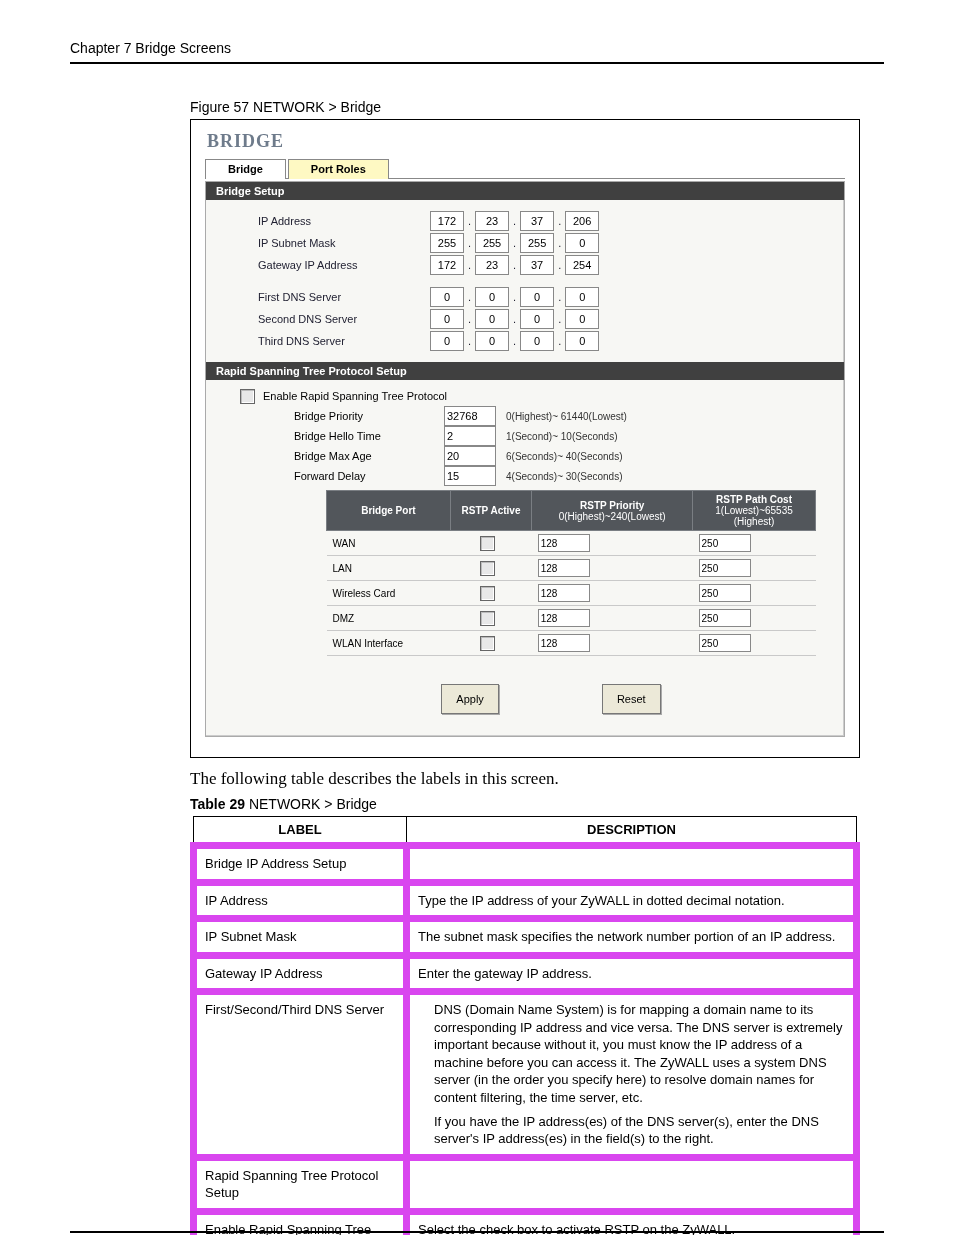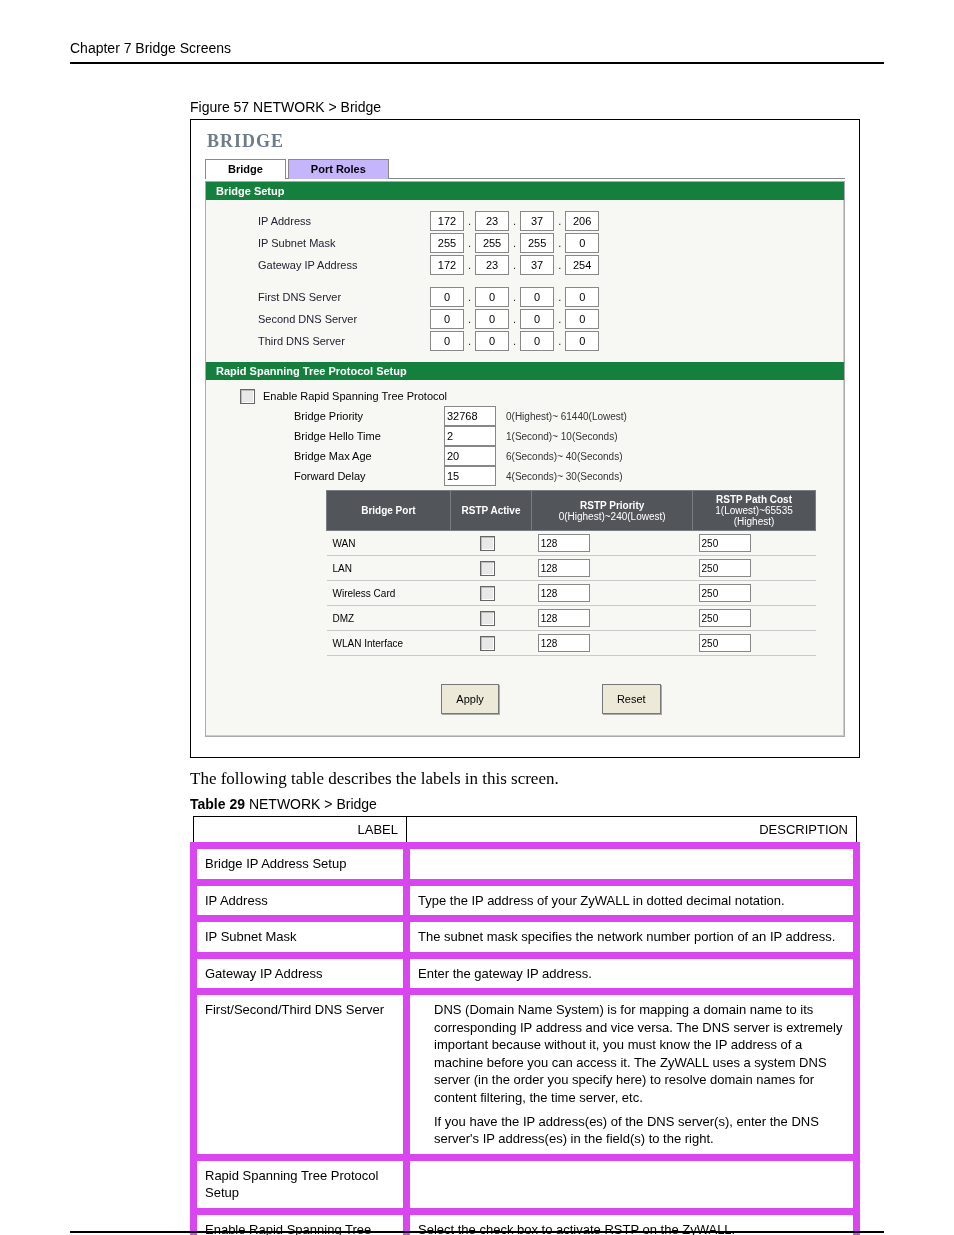--- a/index.html
+++ b/index.html
@@ -3,24 +3,24 @@
 <meta charset="utf-8">
 <style>
   html,body{margin:0;padding:0;background:#fff;font-family:Arial,Helvetica,sans-serif;color:#000}
   .page{width:954px;min-height:1235px;margin:0 auto;box-sizing:border-box;padding:40px 70px 30px 70px;position:relative}
   .chapter-header{font-size:14px;padding-bottom:6px;border-bottom:2px solid #000;margin-bottom:35px}
   .fig-caption{font-size:14px;margin:0 0 4px 120px}
   .fig-caption .bold{font-weight:normal}
   .screenshot{border:1px solid #000;margin:0 0 10px 120px;width:670px;background:#fff;box-sizing:border-box;padding:10px 14px 20px 14px}
   .bridge-title{font:bold 18px/1 Georgia,serif;color:#6e7b8b;letter-spacing:1px;margin:2px 0 8px 2px}
   .tabs{display:flex;border-bottom:1px solid #888;margin-bottom:2px}
-  .tab{font:bold 11px/1 Verdana,sans-serif;padding:4px 22px;border:1px solid #888;border-bottom:none;background:#c4b5fd;position:relative;top:1px;margin-right:2px}
+  .tab{font:bold 11px/1 Verdana,sans-serif;padding:4px 22px;border:1px solid #888;border-bottom:none;background:#fef9c3;position:relative;top:1px;margin-right:2px}
   .tab.active{background:#fff}
   .panel{border:1px solid #aaa;background:#f7f7f4;padding:0 0 18px 0;box-shadow:inset -1px -1px 0 #ccc}
-  .section-bar{background:#15803d;color:#fff;font:bold 11px Verdana,sans-serif;padding:3px 10px}
+  .section-bar{background:#404040;color:#fff;font:bold 11px Verdana,sans-serif;padding:3px 10px}
   .fields{padding:10px 0 10px 52px;font:11px Verdana,sans-serif;color:#223}
   .row{display:flex;align-items:center;height:22px}
   .row .lab{width:170px}
   .oct{width:28px;height:16px;border:1px solid #888;background:#fff;text-align:center;font:11px Verdana,sans-serif;margin:0 2px}
   .dot{padding:0 2px}
   .chk{appearance:none;width:13px;height:13px;border:1px solid #666;background:#e8e8e8;display:inline-block;vertical-align:middle;margin-right:8px;box-shadow:inset 1px 1px 0 #bbb,inset -1px -1px 0 #fff}
   .tinp{width:46px;height:16px;border:1px solid #888;background:#fff;font:11px Verdana,sans-serif;padding-left:2px;margin-right:10px}
   .hint{font:10px Verdana,sans-serif;color:#333}
   .rstp-fields{padding:6px 0 4px 52px;font:11px Verdana,sans-serif}
   .rstp-row{display:flex;align-items:center;height:20px}
@@ -32,21 +32,21 @@
   .rstp-table td:nth-child(2){width:80px;text-align:center}
   .rstp-table td:nth-child(3){width:160px}
   .rstp-table td:nth-child(4){width:120px}
   .pcinp{width:46px;height:14px;border:1px solid #888;background:#fff;font:10px Verdana,sans-serif;padding-left:2px}
   .btnrow{text-align:center;margin-top:28px}
   .winbtn{font:11px Tahoma,sans-serif;background:#ece9d8;border:1px solid #777;padding:8px 14px;margin:0 50px;box-shadow:1px 1px 0 #aaa}
   .following{font:17px/1.3 'Times New Roman',serif;margin:8px 0 6px 120px}
   .tblcap{font-size:14px;margin:0 0 4px 120px}
   .tblcap .bold{font-weight:bold}
   .desc-table{width:670px;margin-left:120px;border-collapse:collapse;font:13px Arial,sans-serif}
-  .desc-table th{border:1px solid #000;padding:5px 8px;text-align:right;font-weight:normal}
+  .desc-table th{border:1px solid #000;padding:5px 8px;text-align:center;font-weight:bold}
   .desc-table td{border:7px solid #d946ef;padding:6px 8px;vertical-align:top;line-height:1.35}
   .desc-table td:first-child{width:190px}
   .dns-p{margin:0 0 6px 16px}
   .footer{position:absolute;bottom:28px;left:70px;right:70px;border-top:2px solid #000;display:flex;justify-content:space-between;align-items:flex-end;padding-top:6px}
   .pgnum{font:bold 28px Arial,sans-serif}
   .guide{font:14px Arial,sans-serif}
 </style>
 </head>
 <body>
 

